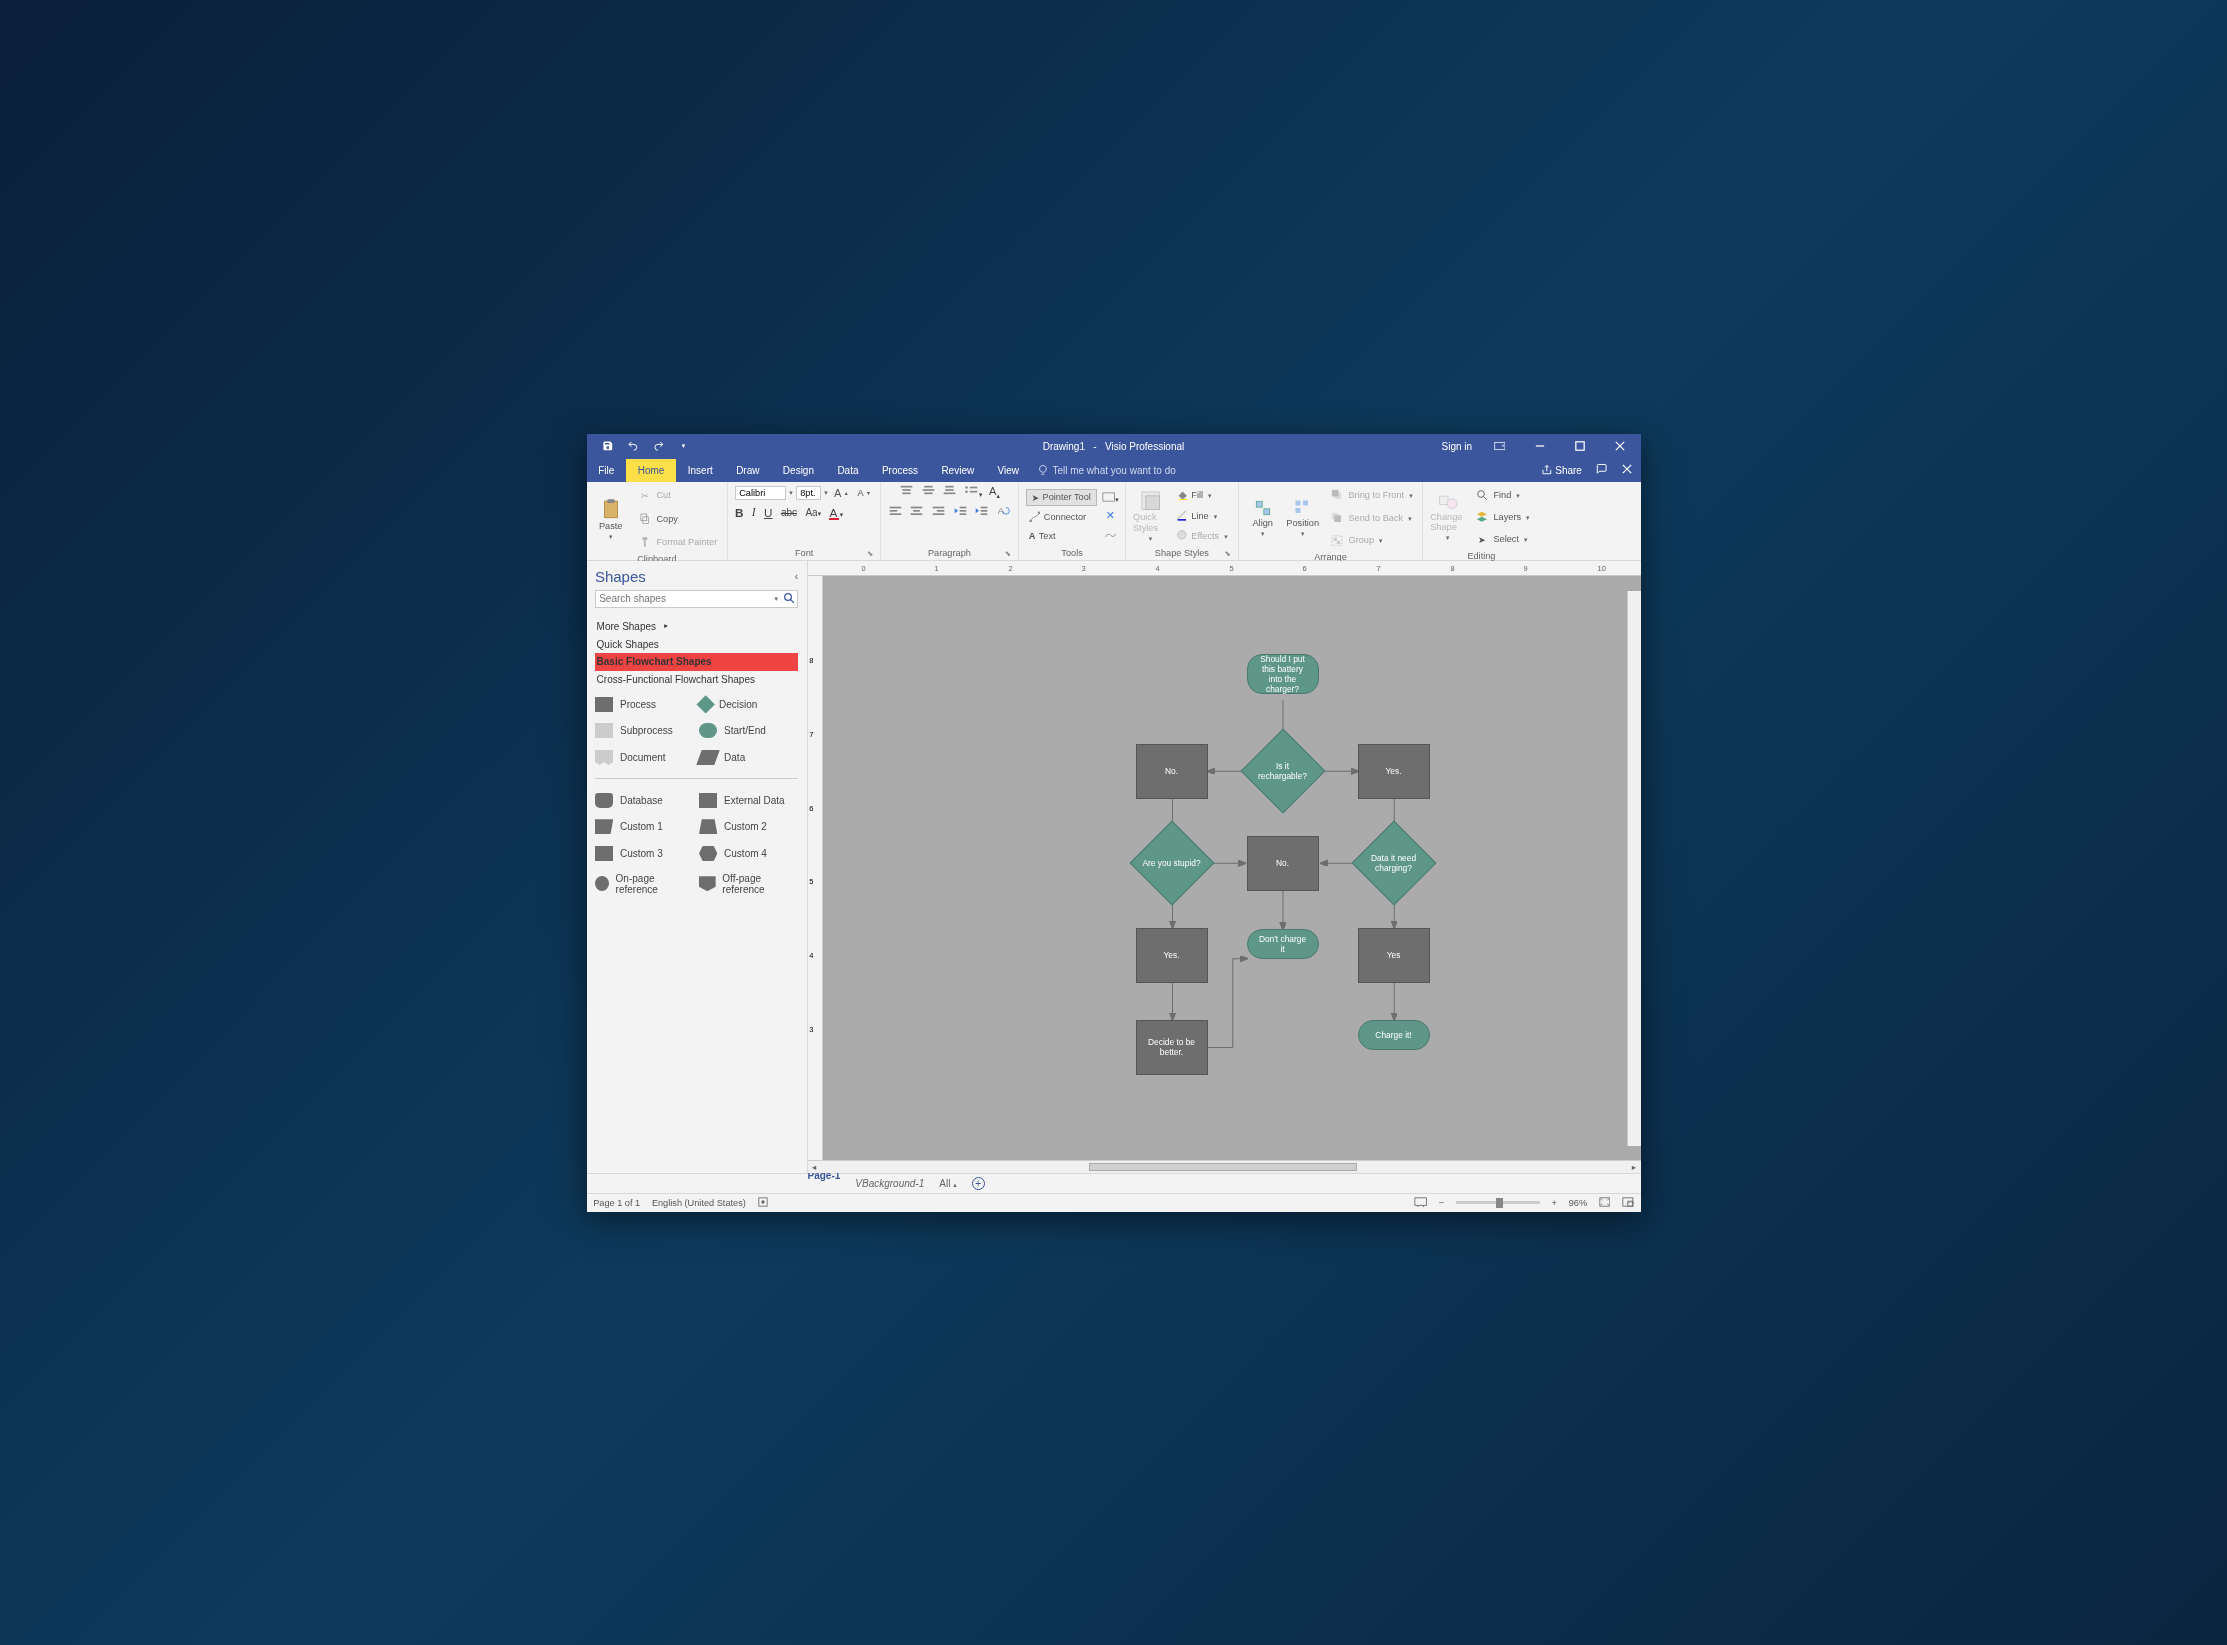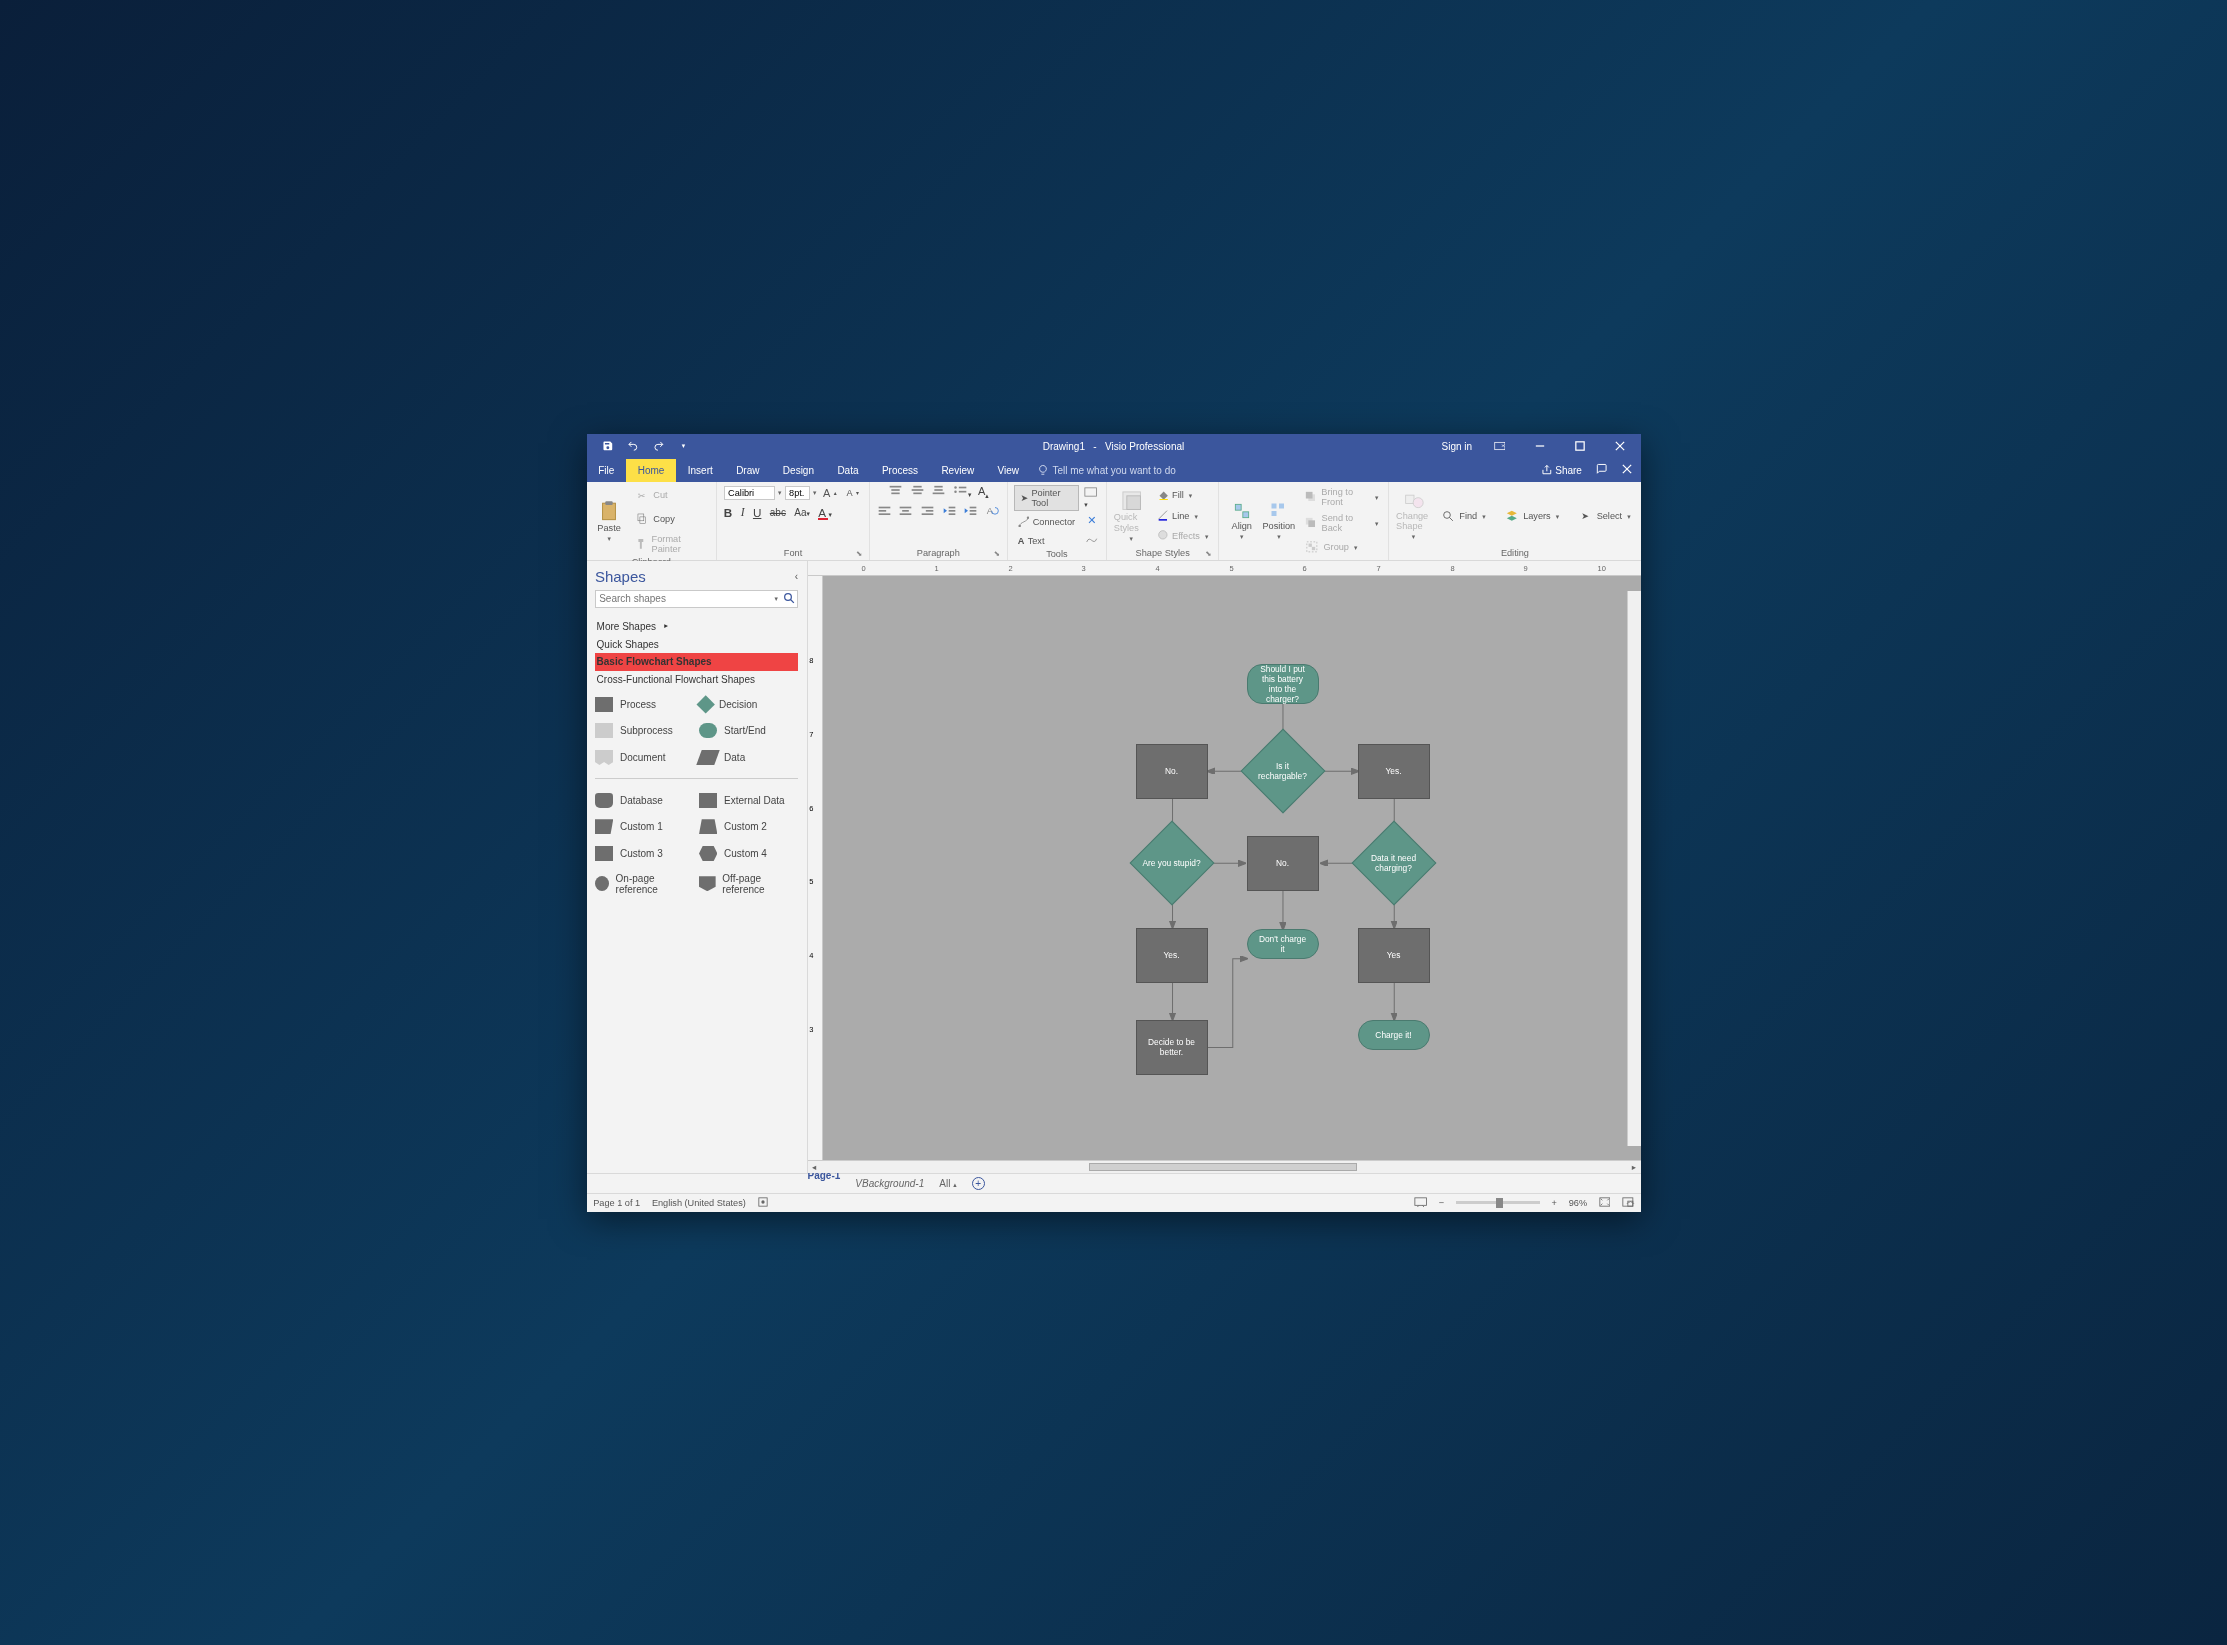--- a/index.html
+++ b/index.html
@@ -454,21 +454,21 @@
     <div class="group" style="border-right:none;">
       <div class="group-body">
         <div class="bigbtn disabled">
             <svg width="22" height="20" viewBox="0 0 26 24">
               <rect x="3" y="5" width="10" height="10" fill="#eee" stroke="#ccc"></rect>
               <circle cx="18" cy="14" r="6" fill="#f4e4ee" stroke="#ccc"></circle>
             </svg>
             <span style="line-height:1.1;"><span>Change Shape</span></span>
             <span class="caret"></span>
           </div>
-        <div style="display:flex;flex-direction:row;gap:11px;">
+        <div style="display:flex;flex-direction:column;gap:2px;">
           <div class="rbtn">
               <span class="iconbox">
                 <svg width="11.7" height="11.7" viewBox="0 0 14 14">
                   <circle cx="6" cy="6" r="4" fill="none" stroke="#555"></circle>
                   <line x1="9" y1="9" x2="13" y2="13" stroke="#555"></line>
                 </svg>
               </span>
               <span>Find</span>
               <span class="caret"></span>
             </div>
@@ -632,21 +632,21 @@
 
               <line x1="490" y1="326" x2="490" y2="372" marker-end="url(#ah)"></line>
 
               <line x1="358" y1="436" x2="358" y2="480" marker-end="url(#ah)"></line>
 
               <line x1="623" y1="436" x2="623" y2="480" marker-end="url(#ah)"></line>
 
               <path d="M400 513 H430 V407 H447" marker-end="url(#ah)"></path>
             </svg>
 
-            <div class="node terminator tall" style="left:374px;top:46px;">
+            <div class="node terminator tall" style="left:374px;top:36px;">
                 <span>Should I put this battery into the charger?</span>
               </div>
             <div class="node decision" style="left:380px;top:123px;">
                 <div class="diamond-bg"></div>
                 <span class="txt">Is it rechargable?</span>
               </div>
             <div class="node process" style="left:263px;top:126px;">
                 <span>No.</span>
               </div>
             <div class="node process" style="left:485px;top:126px;">

